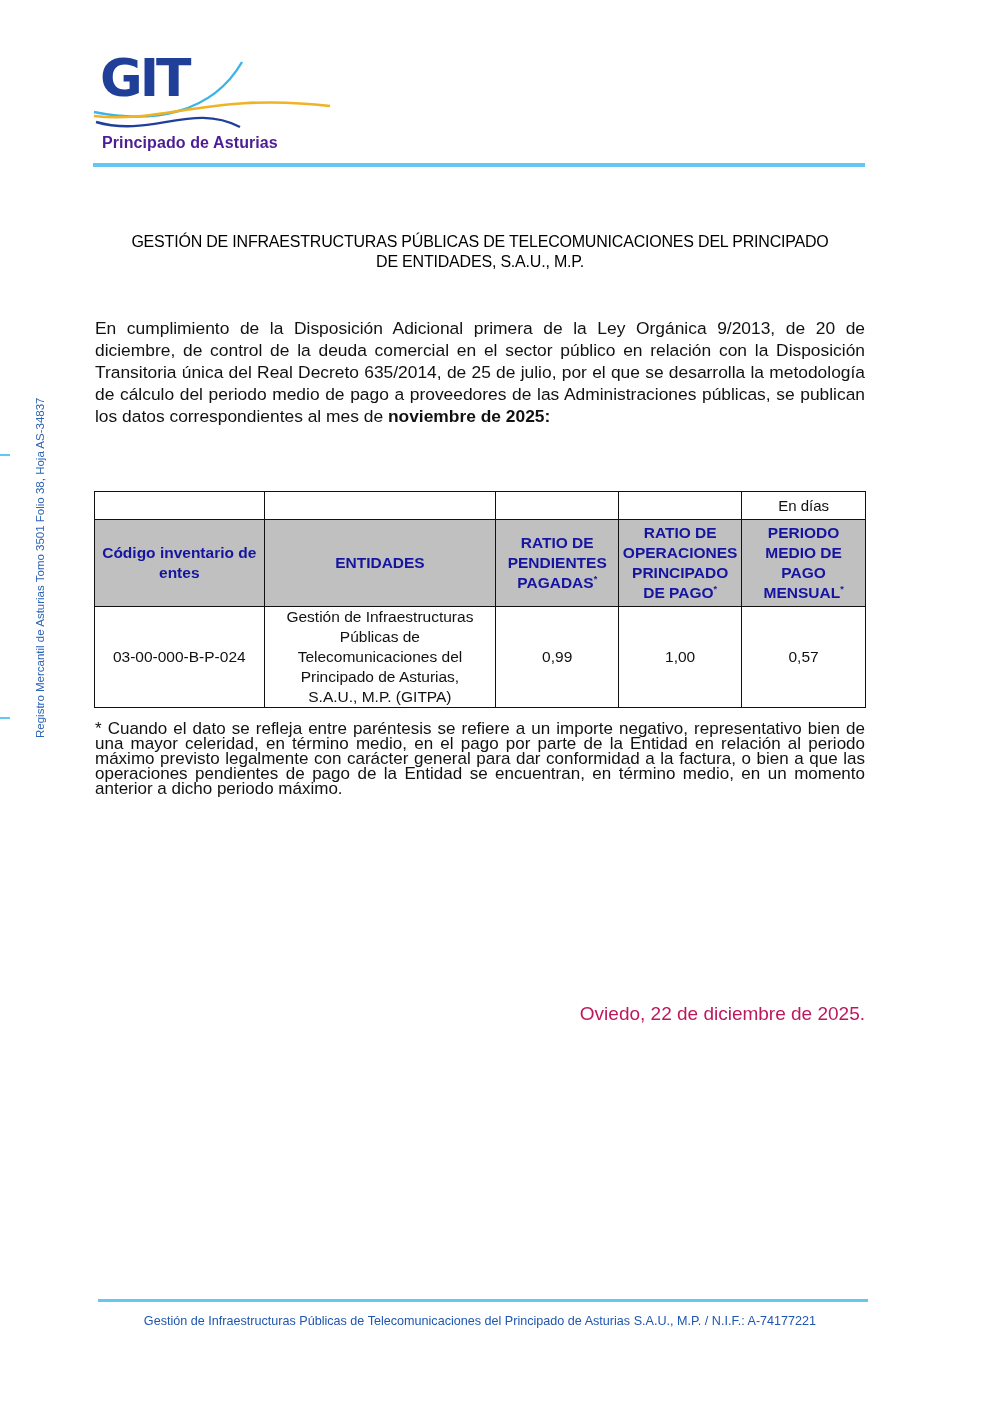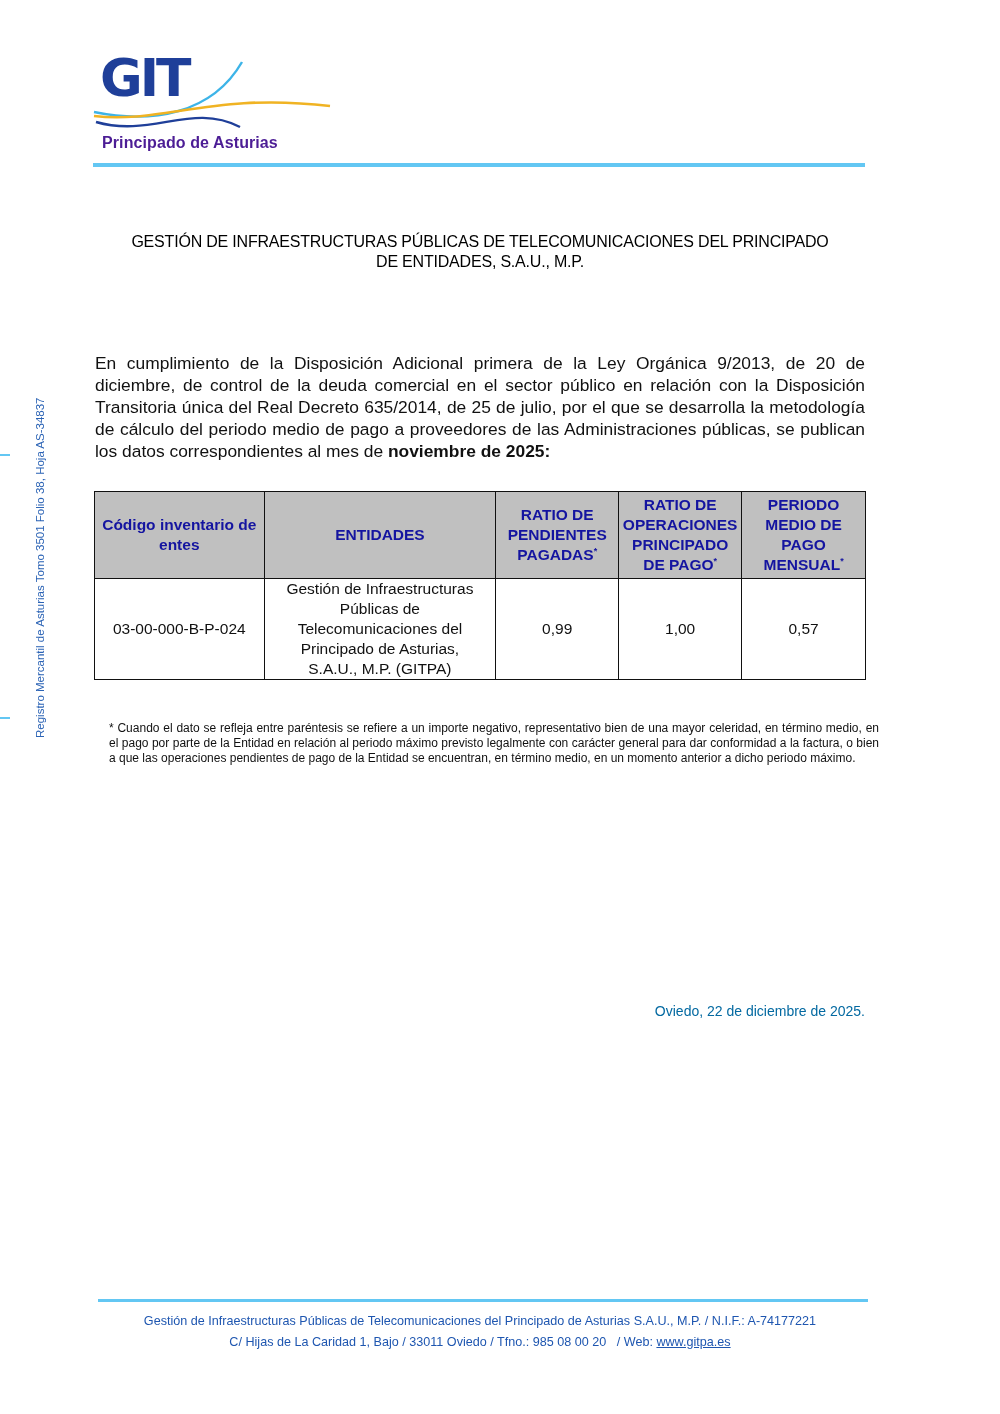--- a/index.html
+++ b/index.html
@@ -12,38 +12,38 @@
     .header-rule { position: absolute; left: 93px; top: 163px; width: 772px; height: 4px; background: #63c7f3; }
 
     .side-reg { position: absolute; left: 34px; top: 738px; transform-origin: 0 0; transform: rotate(-90deg);
                 font-size: 11.5px; color: #2b63b5; white-space: nowrap; width: 420px; }
     .side-mark { position: absolute; left: 0; width: 10px; height: 2px; background: #63c7f3; }
 
     .title { position: absolute; left: 95px; top: 232px; width: 770px; text-align: center;
              font-size: 16px; line-height: 20px; color: #000; letter-spacing: -0.2px; }
 
     .intro { position: absolute; left: 95px; top: 317px; width: 770px; text-align: justify;
-             font-size: 17.4px; line-height: 22px; color: #111; margin-top: 35px; }
+             font-size: 17.4px; line-height: 22px; color: #111; }
     .intro b { font-weight: bold; }
 
     table.pmp { position: absolute; left: 94px; top: 491px; width: 772px; border-collapse: collapse;
                 font-size: 15px; }
     table.pmp td, table.pmp th { border: 1.5px solid #111; text-align: center; vertical-align: middle;
                                  padding: 0 2px; }
     .row-top td { height: 27px; font-size: 15px; }
     .row-head th { background: #c0c0c0; color: #1414a0; height: 86px; font-size: 15.5px; line-height: 20px;
                    font-weight: bold; }
     .row-head th.bold { font-weight: bold; }
     .row-data td { height: 99px; font-size: 15.5px; line-height: 20px; color: #111; }
     sup { font-size: 9px; vertical-align: super; line-height: 0; }
 
     .footnote { position: absolute; left: 95px; top: 721px; width: 770px; text-align: justify;
-                font-size: 12px; line-height: 15px; color: #111; margin-left: 14px; }
+                font-size: 17px; line-height: 15px; color: #111; }
 
-    .place-date { position: absolute; right: 135px; top: 1003px; font-size: 14px; color: #0369a1; }
+    .place-date { position: absolute; right: 135px; top: 1003px; font-size: 19px; color: #be185d; }
 
     .footer-rule { position: absolute; left: 98px; top: 1299px; width: 770px; height: 3px; background: #63c7f3; }
     .footer { position: absolute; left: 95px; top: 1311px; width: 770px; text-align: center;
               font-size: 12.6px; line-height: 21px; color: #1e56b0; }
     .footer a { color: #1e56b0; text-decoration: underline; }
   </style>
 </head>
 <body>
 
 <svg class="logo" viewBox="0 0 245 108" xmlns="http://www.w3.org/2000/svg">
@@ -68,20 +68,27 @@
 
 <table class="pmp">
   <colgroup>
     <col style="width:170px">
       <col style="width:232px">
       <col style="width:123px">
       <col style="width:123px">
       <col style="width:124px">
   </colgroup>
   <tbody>
+      <tr class="row-top">
+    <td></td>
+    <td></td>
+    <td></td>
+    <td></td>
+    <td>En días</td>
+  </tr>
   <tr class="row-head">
     <th><span>Código inventario de entes</span></th>
     <th class="bold"><span>ENTIDADES</span></th>
     <th class="bold"><span>RATIO DE PENDIENTES PAGADAS</span><sup>*</sup></th>
     <th class="bold"><span>RATIO DE OPERACIONES PRINCIPADO DE PAGO</span><sup>*</sup></th>
     <th class="bold"><span>PERIODO MEDIO DE PAGO MENSUAL</span><sup>*</sup></th>
   </tr>
   <tr class="row-data">
     <td>03-00-000-B-P-024</td>
     <td style="padding:0 10px">Gestión de Infraestructuras Públicas de Telecomunicaciones del Principado de Asturias, S.A.U., M.P. (GITPA)</td>
@@ -92,14 +99,13 @@
 </tbody>
   </table>
 
 <div class="footnote">* Cuando el dato se refleja entre paréntesis se refiere a un importe negativo, representativo bien de una mayor celeridad, en término medio, en el pago por parte de la Entidad en relación al periodo máximo previsto legalmente con carácter general para dar conformidad a la factura, o bien a que las operaciones pendientes de pago de la Entidad se encuentran, en término medio, en un momento anterior a dicho periodo máximo.</div>
 
 <div class="place-date">Oviedo, 22 de diciembre de 2025.</div>
 
 <div class="footer-rule"></div>
 <div class="footer">
   <div>Gestión de Infraestructuras Públicas de Telecomunicaciones del Principado de Asturias S.A.U., M.P. / N.I.F.: A-74177221</div>
-  <div><span style="white-space:pre">C/ Hijas de La Caridad 1, Bajo / 33011 Oviedo / Tfno.: 985 08 00 20   / Web: </span><a>www.gitpa.es</a></div>
 </div>
 
 </body></html>

